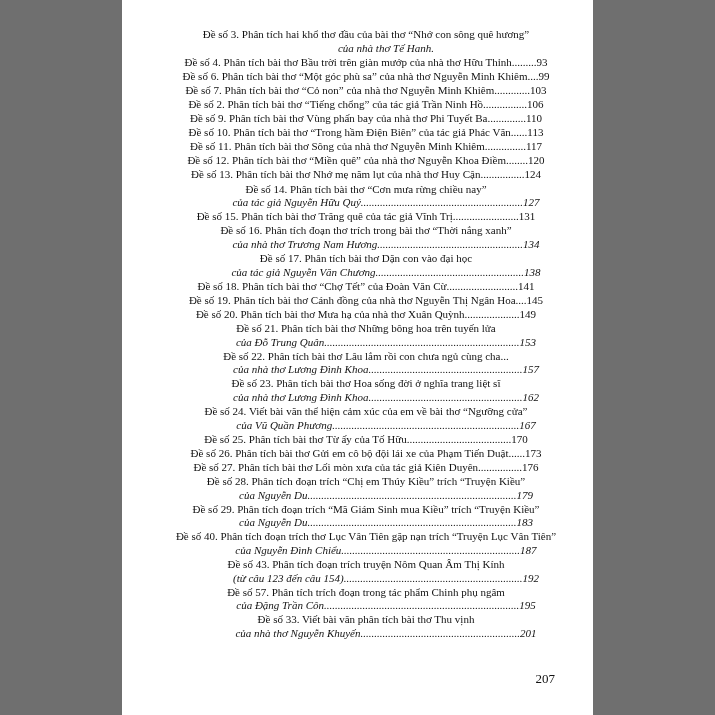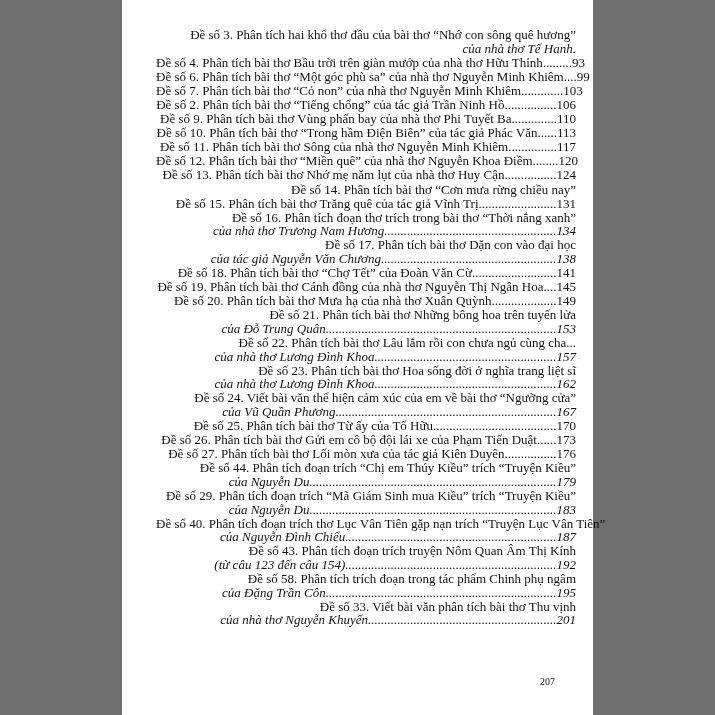--- a/index.html
+++ b/index.html
@@ -23,38 +23,38 @@
     box-shadow: 0 0 0 0 rgba(0,0,0,0);
   }
   .content {
     position: absolute;
     left: 34px;
     top: 28px;
     width: 420px;
   }
   .entry {
     margin: 0 0 0.5px 0;
-    font-size: 13px;
+    font-size: 11px;
     line-height: 13.6px;
     color: #121212;
-    text-align: right;
+    text-align: center;
   }
   .line {
     display: block;
     white-space: nowrap;
   }
   .line.indent {
     padding-left: 40px;
     font-style: italic;
   }
   .folio {
     position: absolute;
     right: 38px;
     bottom: 28px;
-    font-size: 10px;
+    font-size: 13px;
     color: #121212;
     font-family: "Liberation Serif", serif;
   }
 </style>
 </head>
 <body>
 
 <div class="page">
   <div class="content" id="toc">
       <p class="entry">
@@ -83,20 +83,21 @@
         <span class="line">Đề số 11. Phân tích bài thơ Sông của nhà thơ Nguyễn Minh Khiêm...............117</span>
       </p>
       <p class="entry">
         <span class="line">Đề số 12. Phân tích bài thơ “Miền quê” của nhà thơ Nguyễn Khoa Điềm........120</span>
       </p>
       <p class="entry">
         <span class="line">Đề số 13. Phân tích bài thơ Nhớ mẹ năm lụt của nhà thơ Huy Cận................124</span>
       </p>
       <p class="entry">
         <span class="line">Đề số 14. Phân tích bài thơ “Cơn mưa rừng chiều nay”</span>
+        <span class="line indent">của tác giả Nguyễn Hữu Quý...........................................................127</span>
       </p>
       <p class="entry">
         <span class="line">Đề số 15. Phân tích bài thơ Trăng quê của tác giả Vĩnh Trị........................131</span>
       </p>
       <p class="entry">
         <span class="line">Đề số 16. Phân tích đoạn thơ trích trong bài thơ “Thời nắng xanh”</span>
         <span class="line indent">của nhà thơ Trương Nam Hương.....................................................134</span>
       </p>
       <p class="entry">
         <span class="line">Đề số 17. Phân tích bài thơ Dặn con vào đại học</span>
@@ -130,37 +131,37 @@
       <p class="entry">
         <span class="line">Đề số 25. Phân tích bài thơ Từ ấy của Tố Hữu......................................170</span>
       </p>
       <p class="entry">
         <span class="line">Đề số 26. Phân tích bài thơ Gửi em cô bộ đội lái xe của Phạm Tiến Duật......173</span>
       </p>
       <p class="entry">
         <span class="line">Đề số 27. Phân tích bài thơ Lối mòn xưa của tác giả Kiên Duyên................176</span>
       </p>
       <p class="entry">
-        <span class="line">Đề số 44. Phân tích đoạn trích “Chị em Thúy Kiều” trích “Truyện Kiều”</span>
+        <span class="line">Đề số 28. Phân tích đoạn trích “Chị em Thúy Kiều” trích “Truyện Kiều”</span>
         <span class="line indent">của Nguyễn Du............................................................................179</span>
       </p>
       <p class="entry">
         <span class="line">Đề số 29. Phân tích đoạn trích “Mã Giám Sinh mua Kiều” trích “Truyện Kiều”</span>
         <span class="line indent">của Nguyễn Du............................................................................183</span>
       </p>
       <p class="entry">
         <span class="line">Đề số 40. Phân tích đoạn trích thơ Lục Vân Tiên gặp nạn trích “Truyện Lục Vân Tiên”</span>
         <span class="line indent">của Nguyễn Đình Chiểu.................................................................187</span>
       </p>
       <p class="entry">
         <span class="line">Đề số 43. Phân tích đoạn trích truyện Nôm Quan Âm Thị Kính</span>
         <span class="line indent">(từ câu 123 đến câu 154).................................................................192</span>
       </p>
       <p class="entry">
-        <span class="line">Đề số 58. Phân tích trích đoạn trong tác phẩm Chinh phụ ngâm</span>
+        <span class="line">Đề số 57. Phân tích trích đoạn trong tác phẩm Chinh phụ ngâm</span>
         <span class="line indent">của Đặng Trần Côn.......................................................................195</span>
       </p>
       <p class="entry">
         <span class="line">Đề số 33. Viết bài văn phân tích bài thơ Thu vịnh</span>
         <span class="line indent">của nhà thơ Nguyễn Khuyến..........................................................201</span>
       </p>
     </div>
   <div class="folio">207</div>
 </div>
 

